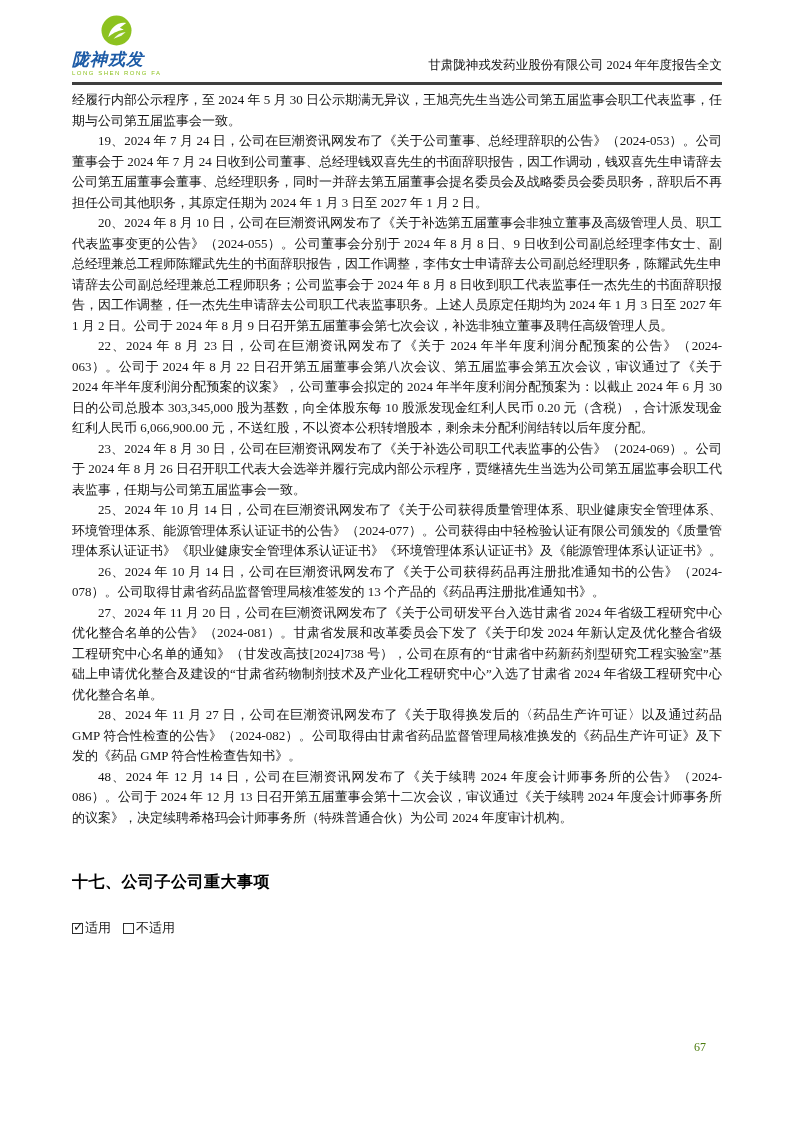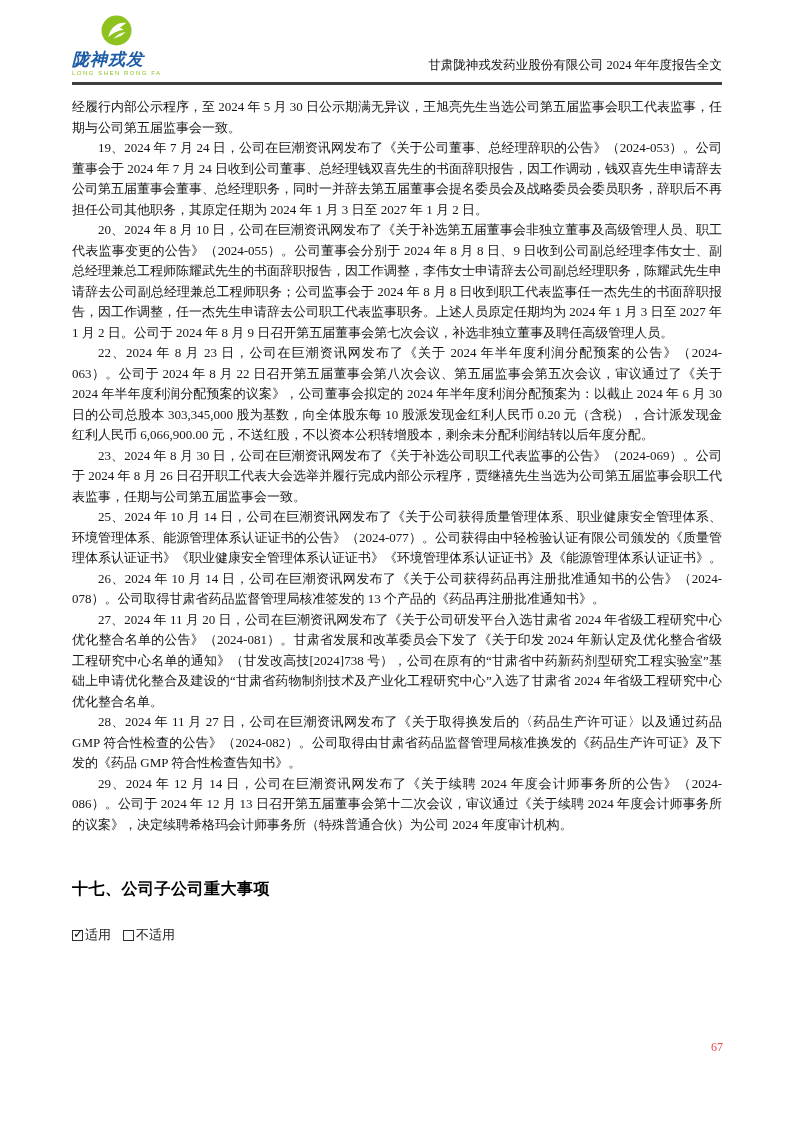--- a/index.html
+++ b/index.html
@@ -22,36 +22,36 @@
     font-family:"Liberation Sans","DejaVu Sans",sans-serif;
     font-weight:bold; font-style:italic; font-size:17px;
     color:var(--brand-blue,#1d5ba6); letter-spacing:1px; white-space:nowrap;
   }
   .brand-en {
     font-family:"Liberation Sans","DejaVu Sans",sans-serif;
     font-size:6px; color:var(--brand-green,#8dc21f);
     letter-spacing:1.5px; margin-top:2px; white-space:nowrap;
   }
   .header-title { font-size:12.5px; color:#111; white-space:nowrap; padding-bottom:2px;margin-left:20px; }
-  .body-area { position:absolute; top:97px; left:72px; width:650px; }
+  .body-area { position:absolute; top:90px; left:72px; width:650px; }
   p.para { text-align:justify; font-size:13px; line-height:20.5px; color:#151515; }
   p.para.indent { text-indent:2em; }
   .section-heading { font-size:16px; font-weight:bold; color:#000; margin-top:44px; letter-spacing:0.5px; }
   .applicability { margin-top:26px; font-size:13px; color:#222; display:flex; align-items:center; gap:12px; }
   .appl-item { display:inline-flex; align-items:center; gap:2px; }
   .cb {
     display:inline-block; width:11px; height:11px; border:1.4px solid #2e2e2e;
     position:relative; background:#fff;
   }
   .cb .tick {
     position:absolute; top:-5px; left:0px; font-style:normal;
     font-size:13px; color:#1a1a1a;
     font-family:"DejaVu Sans",sans-serif;
   }
-  .page-number { position:absolute; top:1040px; right:70px; font-size:12px; color:#ef4444; }
+  .page-number { position:absolute; top:1040px; right:87px; font-size:12px; color:#4d7c0f; }
 </style>
 </head>
 <body>
 
 <div class="page">
 
   <header class="header">
     <div class="logo">
       <svg viewBox="0 0 32 32" aria-hidden="true">
         <circle cx="16" cy="16" r="15.5" fill="#8dc21f"></circle>
@@ -70,21 +70,21 @@
     <div id="paragraphs">
         <p class="para">经履行内部公示程序，至 2024 年 5 月 30 日公示期满无异议，王旭亮先生当选公司第五届监事会职工代表监事，任期与公司第五届监事会一致。</p>
         <p class="para indent">19、2024 年 7 月 24 日，公司在巨潮资讯网发布了《关于公司董事、总经理辞职的公告》（2024-053）。公司董事会于 2024 年 7 月 24 日收到公司董事、总经理钱双喜先生的书面辞职报告，因工作调动，钱双喜先生申请辞去公司第五届董事会董事、总经理职务，同时一并辞去第五届董事会提名委员会及战略委员会委员职务，辞职后不再担任公司其他职务，其原定任期为 2024 年 1 月 3 日至 2027 年 1 月 2 日。</p>
         <p class="para indent">20、2024 年 8 月 10 日，公司在巨潮资讯网发布了《关于补选第五届董事会非独立董事及高级管理人员、职工代表监事变更的公告》（2024-055）。公司董事会分别于 2024 年 8 月 8 日、9 日收到公司副总经理李伟女士、副总经理兼总工程师陈耀武先生的书面辞职报告，因工作调整，李伟女士申请辞去公司副总经理职务，陈耀武先生申请辞去公司副总经理兼总工程师职务；公司监事会于 2024 年 8 月 8 日收到职工代表监事任一杰先生的书面辞职报告，因工作调整，任一杰先生申请辞去公司职工代表监事职务。上述人员原定任期均为 2024 年 1 月 3 日至 2027 年 1 月 2 日。公司于 2024 年 8 月 9 日召开第五届董事会第七次会议，补选非独立董事及聘任高级管理人员。</p>
         <p class="para indent">22、2024 年 8 月 23 日，公司在巨潮资讯网发布了《关于 2024 年半年度利润分配预案的公告》（2024-063）。公司于 2024 年 8 月 22 日召开第五届董事会第八次会议、第五届监事会第五次会议，审议通过了《关于 2024 年半年度利润分配预案的议案》，公司董事会拟定的 2024 年半年度利润分配预案为：以截止 2024 年 6 月 30 日的公司总股本 303,345,000 股为基数，向全体股东每 10 股派发现金红利人民币 0.20 元（含税），合计派发现金红利人民币 6,066,900.00 元，不送红股，不以资本公积转增股本，剩余未分配利润结转以后年度分配。</p>
         <p class="para indent">23、2024 年 8 月 30 日，公司在巨潮资讯网发布了《关于补选公司职工代表监事的公告》（2024-069）。公司于 2024 年 8 月 26 日召开职工代表大会选举并履行完成内部公示程序，贾继禧先生当选为公司第五届监事会职工代表监事，任期与公司第五届监事会一致。</p>
         <p class="para indent">25、2024 年 10 月 14 日，公司在巨潮资讯网发布了《关于公司获得质量管理体系、职业健康安全管理体系、环境管理体系、能源管理体系认证证书的公告》（2024-077）。公司获得由中轻检验认证有限公司颁发的《质量管理体系认证证书》《职业健康安全管理体系认证证书》《环境管理体系认证证书》及《能源管理体系认证证书》。</p>
         <p class="para indent">26、2024 年 10 月 14 日，公司在巨潮资讯网发布了《关于公司获得药品再注册批准通知书的公告》（2024-078）。公司取得甘肃省药品监督管理局核准签发的 13 个产品的《药品再注册批准通知书》。</p>
         <p class="para indent">27、2024 年 11 月 20 日，公司在巨潮资讯网发布了《关于公司研发平台入选甘肃省 2024 年省级工程研究中心优化整合名单的公告》（2024-081）。甘肃省发展和改革委员会下发了《关于印发 2024 年新认定及优化整合省级工程研究中心名单的通知》（甘发改高技[2024]738 号），公司在原有的“甘肃省中药新药剂型研究工程实验室”基础上申请优化整合及建设的“甘肃省药物制剂技术及产业化工程研究中心”入选了甘肃省 2024 年省级工程研究中心优化整合名单。</p>
         <p class="para indent">28、2024 年 11 月 27 日，公司在巨潮资讯网发布了《关于取得换发后的〈药品生产许可证〉以及通过药品 GMP 符合性检查的公告》（2024-082）。公司取得由甘肃省药品监督管理局核准换发的《药品生产许可证》及下发的《药品 GMP 符合性检查告知书》。</p>
-        <p class="para indent">29、2024 年 12 月 14 日，公司在巨潮资讯网发布了《关于续聘 2024 年度会计师事务所的公告》（2024-086）。公司于 2024 年 12 月 13 日召开第五届董事会第十二次会议，审议通过《关于续聘 2024 年度会计师事务所的议案》，决定续聘希格玛会计师事务所（特殊普通合伙）为公司 2024 年度审计机构。</p>
+        <p class="para indent">48、2024 年 12 月 14 日，公司在巨潮资讯网发布了《关于续聘 2024 年度会计师事务所的公告》（2024-086）。公司于 2024 年 12 月 13 日召开第五届董事会第十二次会议，审议通过《关于续聘 2024 年度会计师事务所的议案》，决定续聘希格玛会计师事务所（特殊普通合伙）为公司 2024 年度审计机构。</p>
       </div>
 
     <h2 class="section-heading">十七、公司子公司重大事项</h2>
 
     <div class="applicability">
       <span class="appl-item">
         <span class="cb">
             <i class="tick">✓</i>
           </span>
         <span>适用</span>

